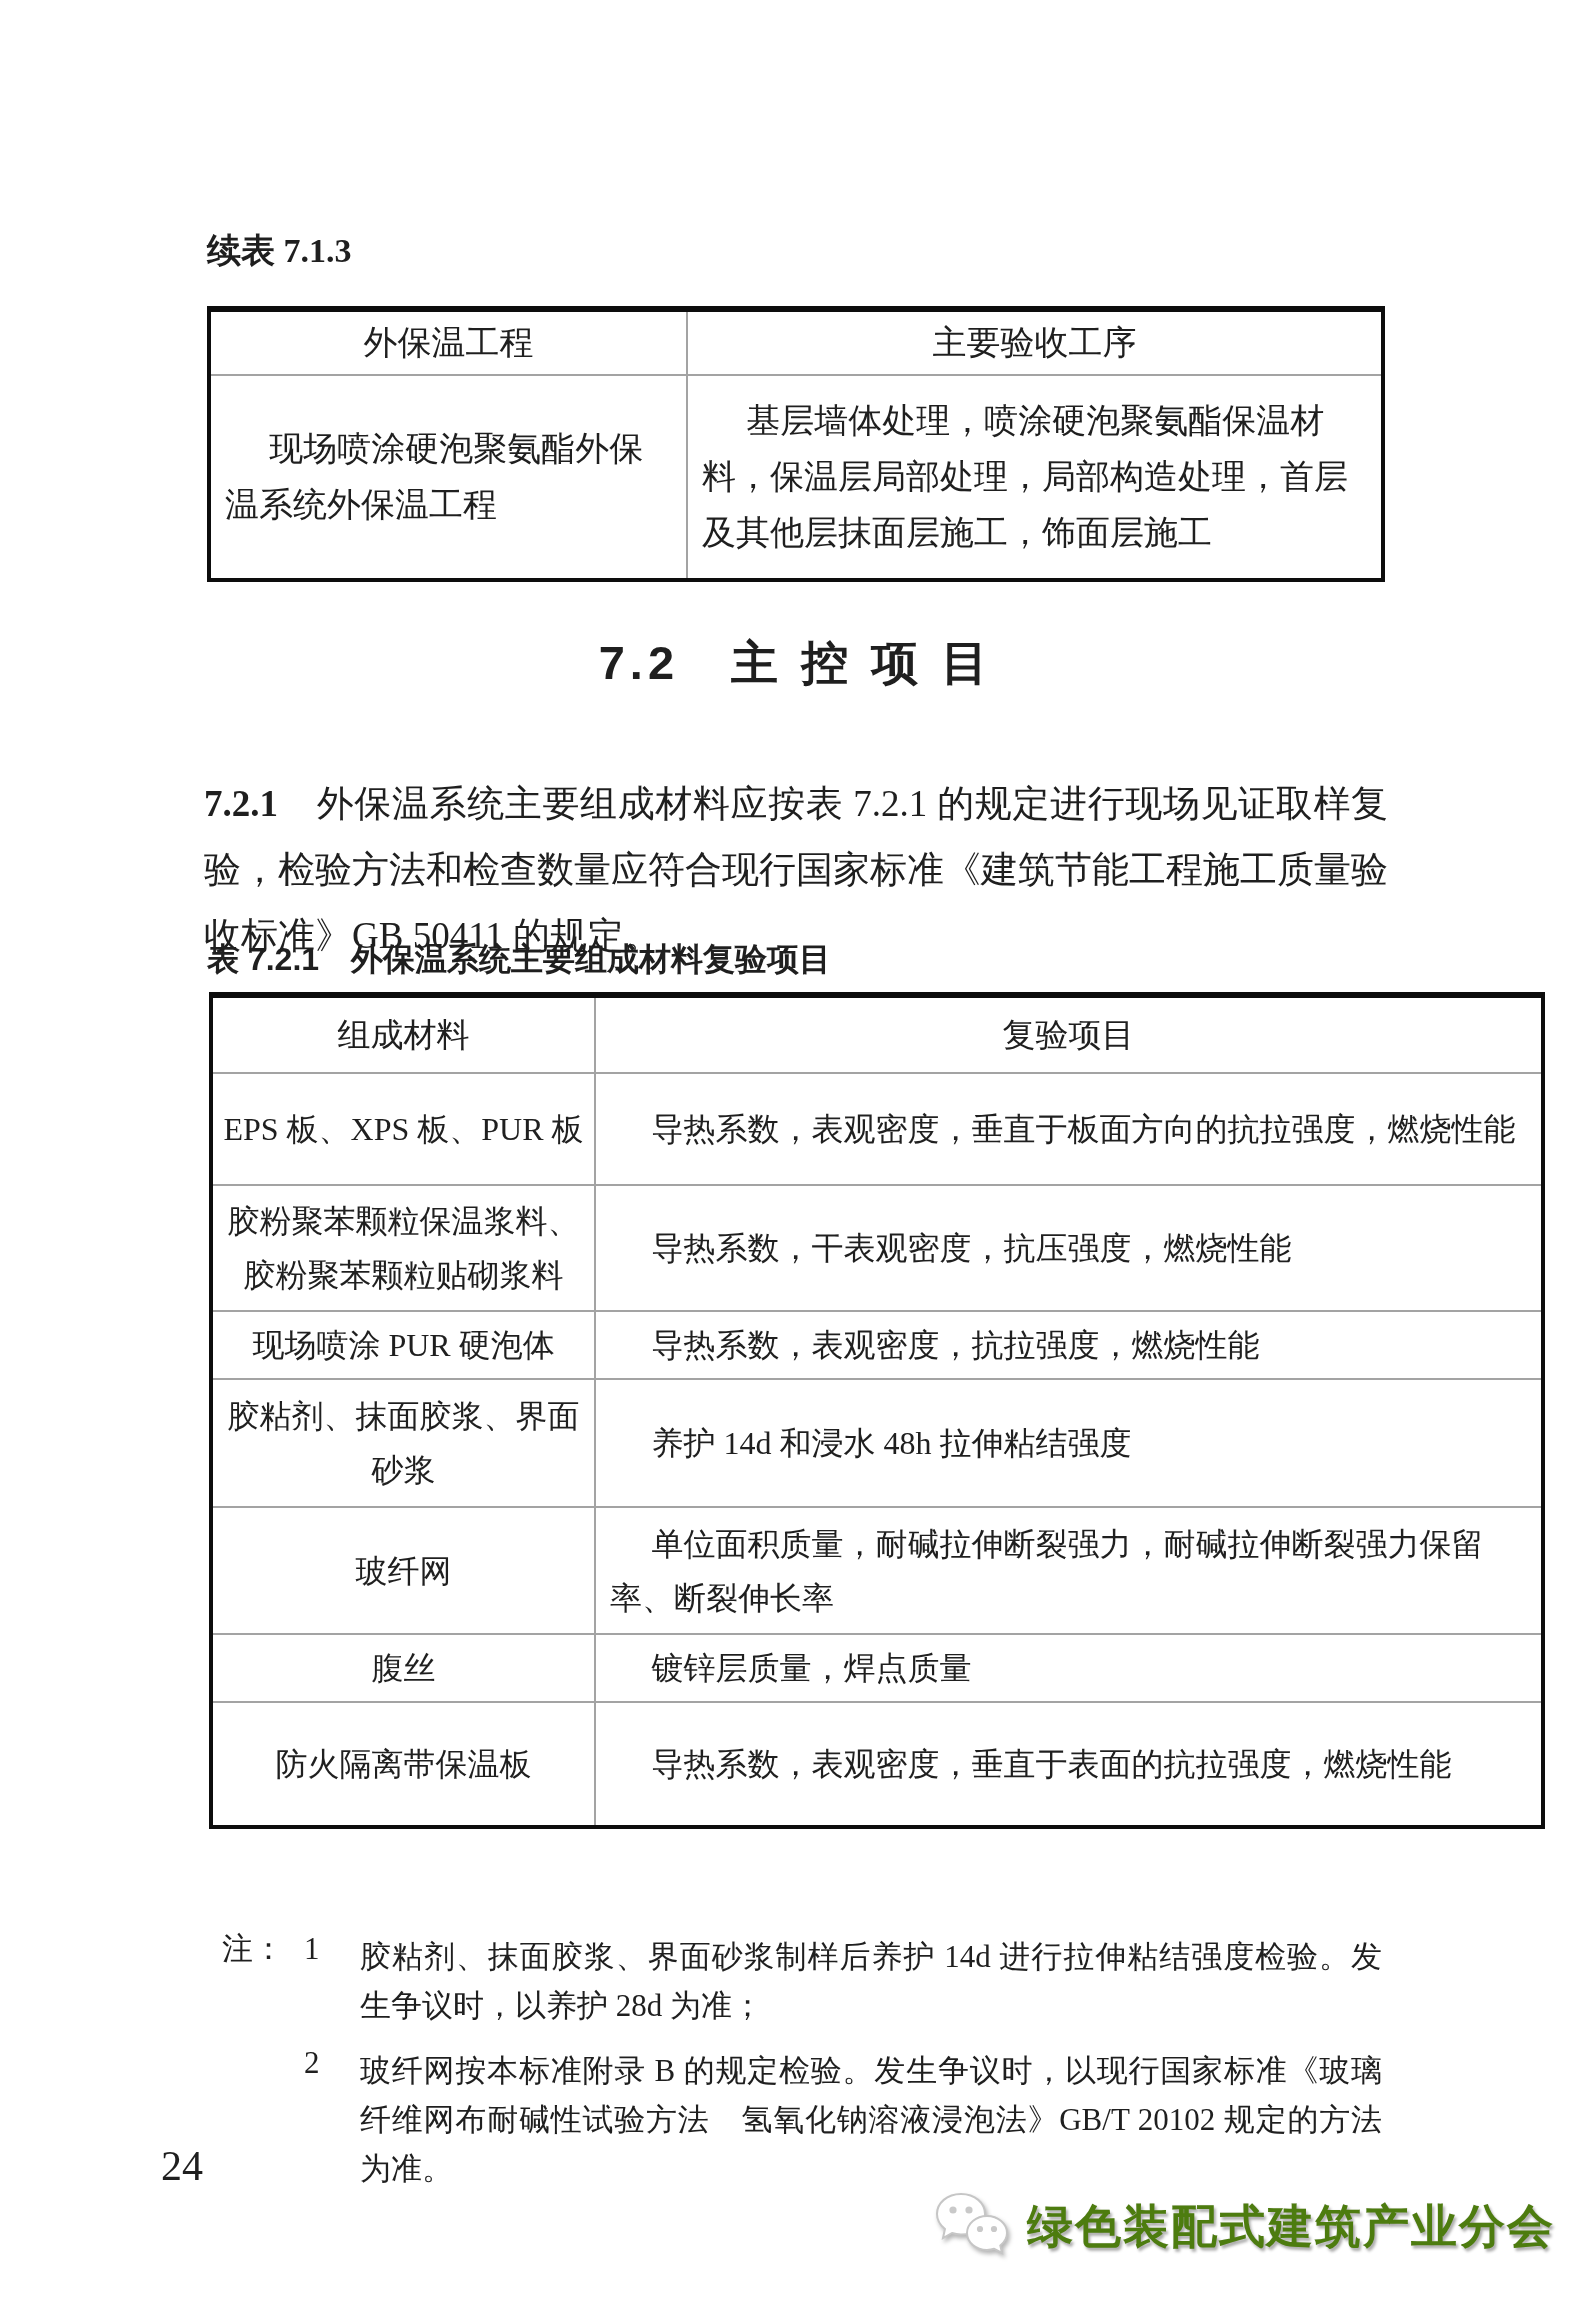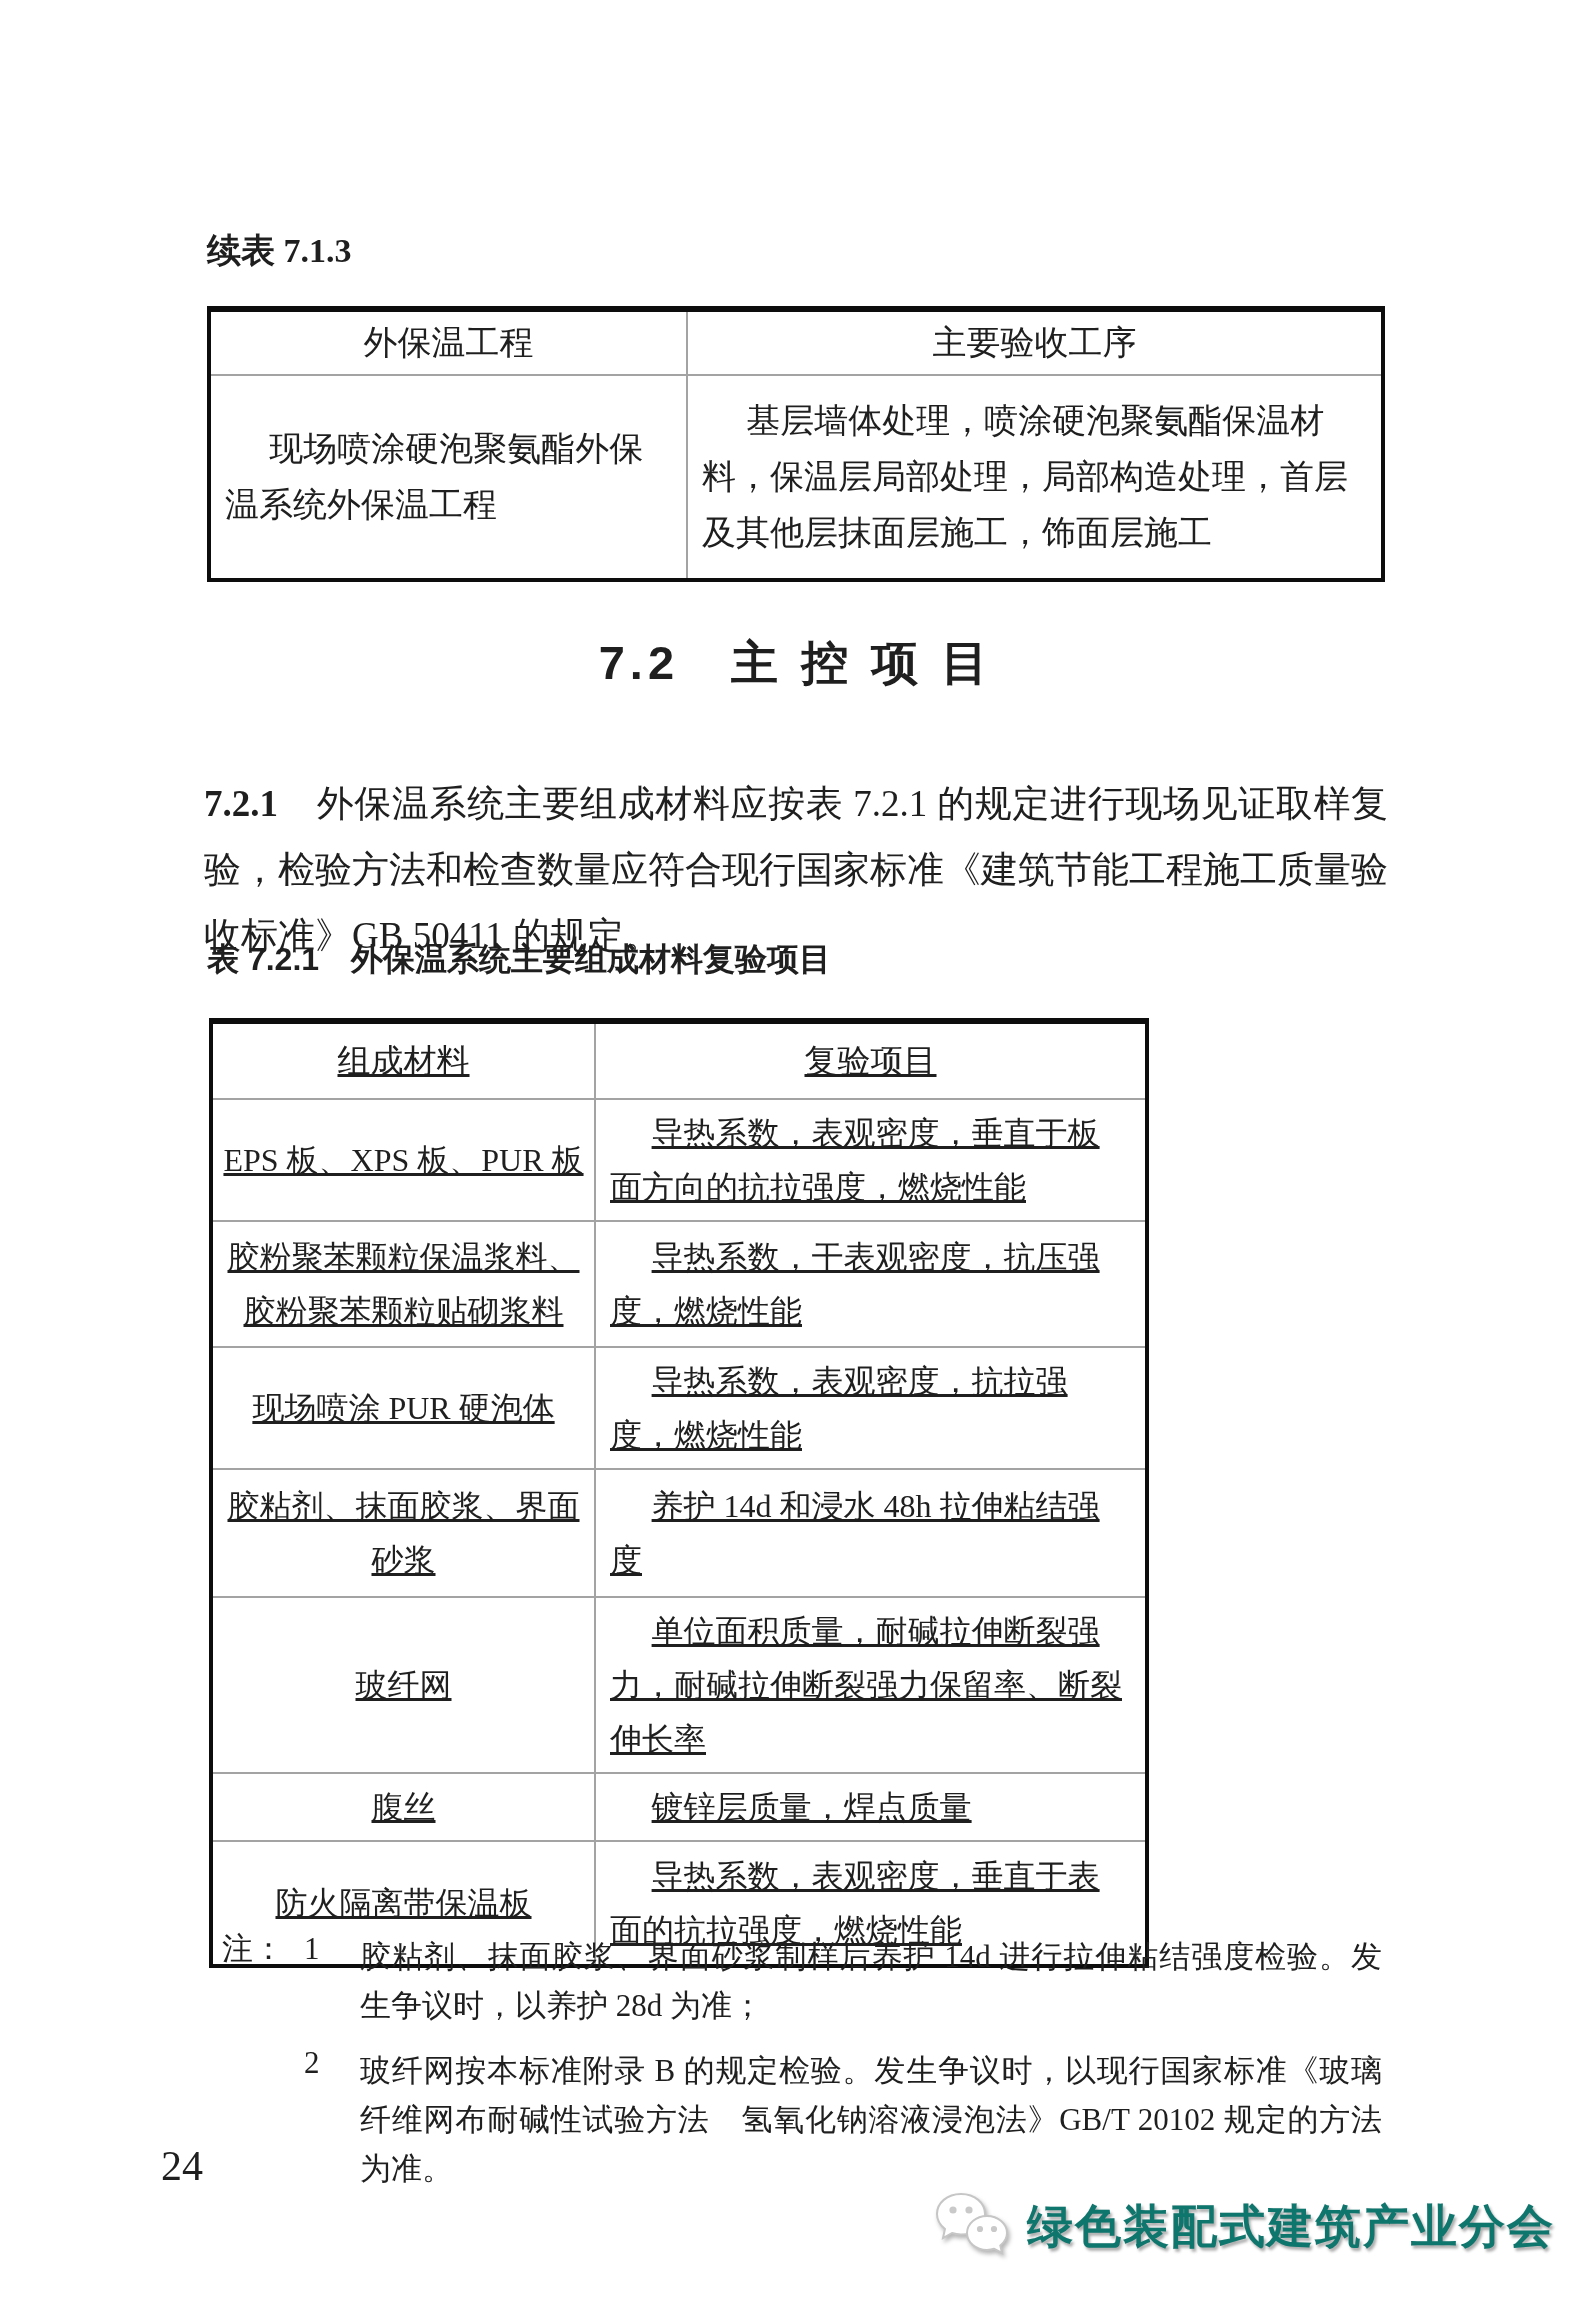--- a/index.html
+++ b/index.html
@@ -33,21 +33,21 @@
     font-family:"Liberation Sans","DejaVu Sans",sans-serif;
   }
   
   table{border-collapse:collapse;table-layout:fixed;position:absolute;background:#fff;}
   th,td{border:2px solid #a3a3a3;vertical-align:middle;padding:0;}
   table.doc-table{border:4px solid #0d0d0d;border-top-width:6px;}
   .t1{top:306px;left:207px;width:1178px;}
   .t1 th{height:62px;font-size:34px;font-weight:normal;text-align:center;}
   .t1 td{height:190px;font-size:34px;line-height:56px;}
   .t1 .c1{width:478px;}
-  .t2{top:1018px;left:209px;width:940px;text-decoration:underline;}
+  .t2{top:992px;left:209px;width:1336px;}
   .t2 th{height:74px;font-size:33px;font-weight:normal;text-align:center;}
   .t2 .c1{width:384px;}
   .t2 td{font-size:32px;line-height:54px;}
   .t2 td.mat{text-align:center;padding:4px 10px;}
   td.items, .t1 td{padding:6px 22px 6px 14px;}
   td p{margin:0;}
   p.indent{text-indent:1.3em;}
   .r-h112{height:112px;} .r-h126{height:126px;} .r-h64{height:64px;}
   .r-h63{height:63px;}  .r-h128{height:128px;} .r-h127{height:127px;}
   .r-h125{height:125px;}
@@ -65,21 +65,21 @@
     position:absolute;top:2142px;left:161px;
     font-size:42px;
   }
   .watermark{
     position:absolute;top:2190px;right:32px;
     display:flex;align-items:center;gap:10px;
     user-select:none;
   }
   .watermark-text{
     font-family:"Liberation Sans","DejaVu Sans",sans-serif;
-    font-size:46px;font-weight:bold;color:#0f766e;
+    font-size:46px;font-weight:bold;color:#4d7c0f;
     text-shadow:2px 3px 3px #ababab, 0 0 1px #d6d6d6;
     letter-spacing:2px;
   }
   .wechat-icon{filter:drop-shadow(2px 3px 2px #b5b5b5);}
 </style>
 </head>
 <body>
 
 <div class="page">
 

